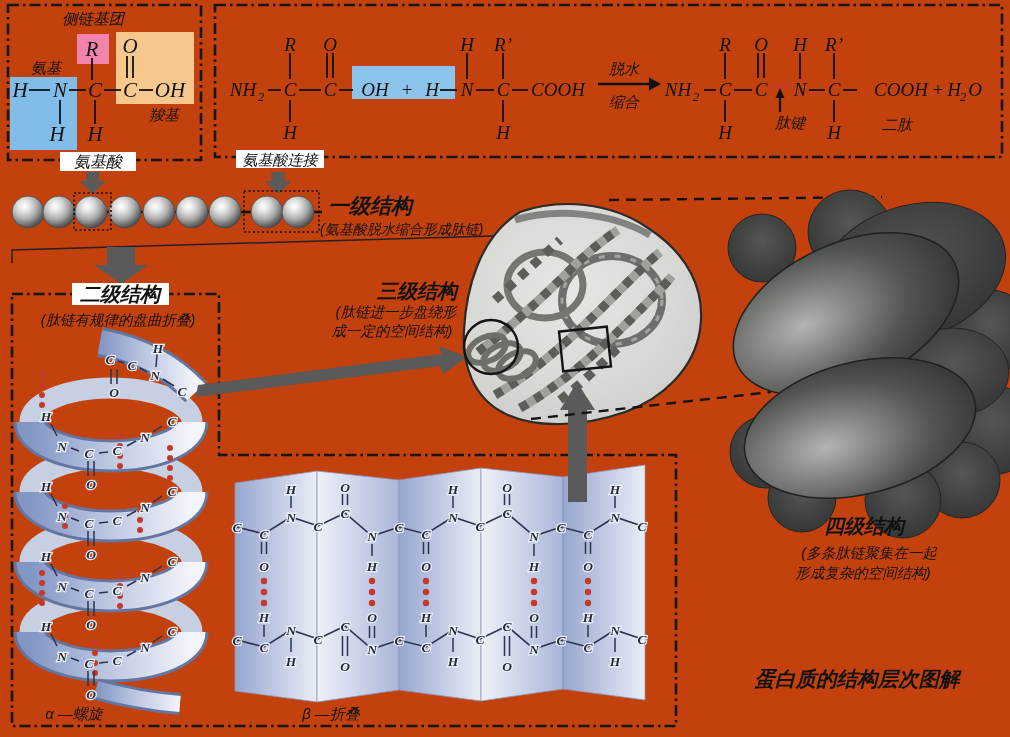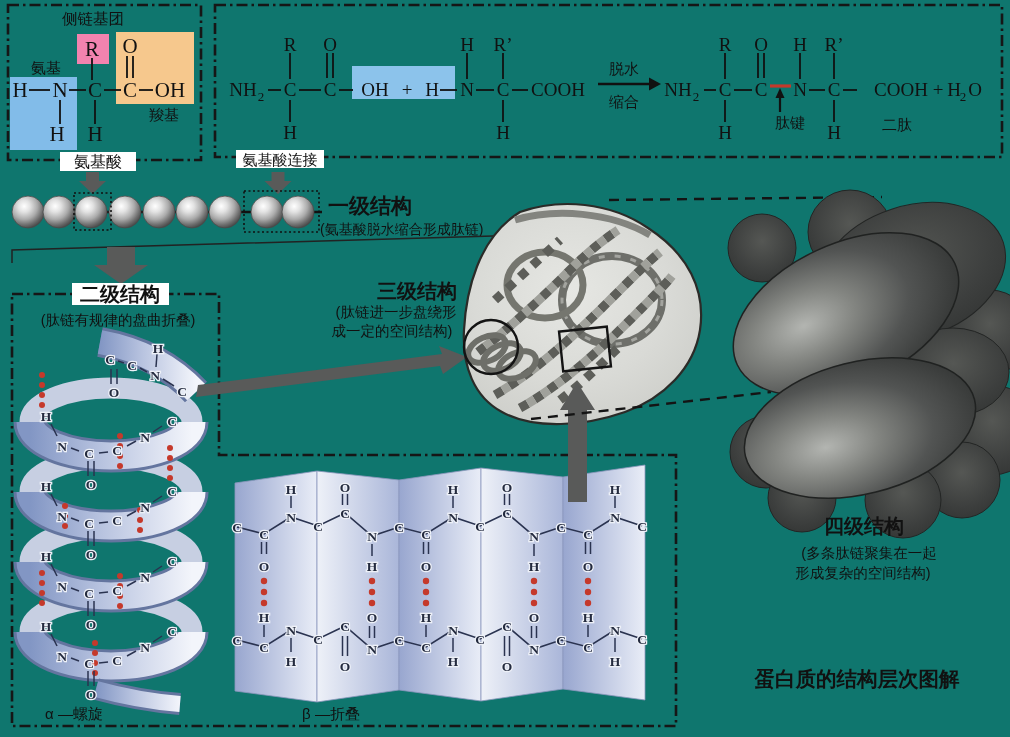--- a/index.html
+++ b/index.html
@@ -1,17 +1,17 @@
 <!DOCTYPE html>
 <html><head>
 <meta charset="utf-8">
 <style>
   html,body{margin:0;padding:0;background:#ffffff;}
-  .stage{position:relative;width:1010px;height:737px;background:#0f766e;overflow:hidden;
-         font-family:"Liberation Sans",sans-serif;}
+  .stage{position:relative;width:1010px;height:737px;background:#c2410c;overflow:hidden;
+         font-family:"Liberation Sans",sans-serif;font-style:italic;}
   svg text{user-select:none;}
   .cn{font-family:"Liberation Sans","DejaVu Sans",sans-serif;fill:#111;}
   .cnb{font-family:"Liberation Sans","DejaVu Sans",sans-serif;font-weight:bold;fill:#111;}
   .chem{font-family:"Liberation Serif","DejaVu Serif",serif;fill:#111;}
   .atom{font-family:"Liberation Serif","DejaVu Serif",serif;fill:#232a3e;
         paint-order:stroke;stroke:#eef1f8;stroke-width:2.5px;font-weight:bold;}
   .dashdot{fill:none;stroke:#161616;stroke-width:2.6;stroke-dasharray:11 4 2.5 4;}
   .bond{stroke:#111;stroke-width:1.8;}
   .sbond{stroke:#2a3350;stroke-width:1.5;}
   .dotbox{fill:none;stroke:#111;stroke-width:1.6;stroke-dasharray:2 2.5;}

